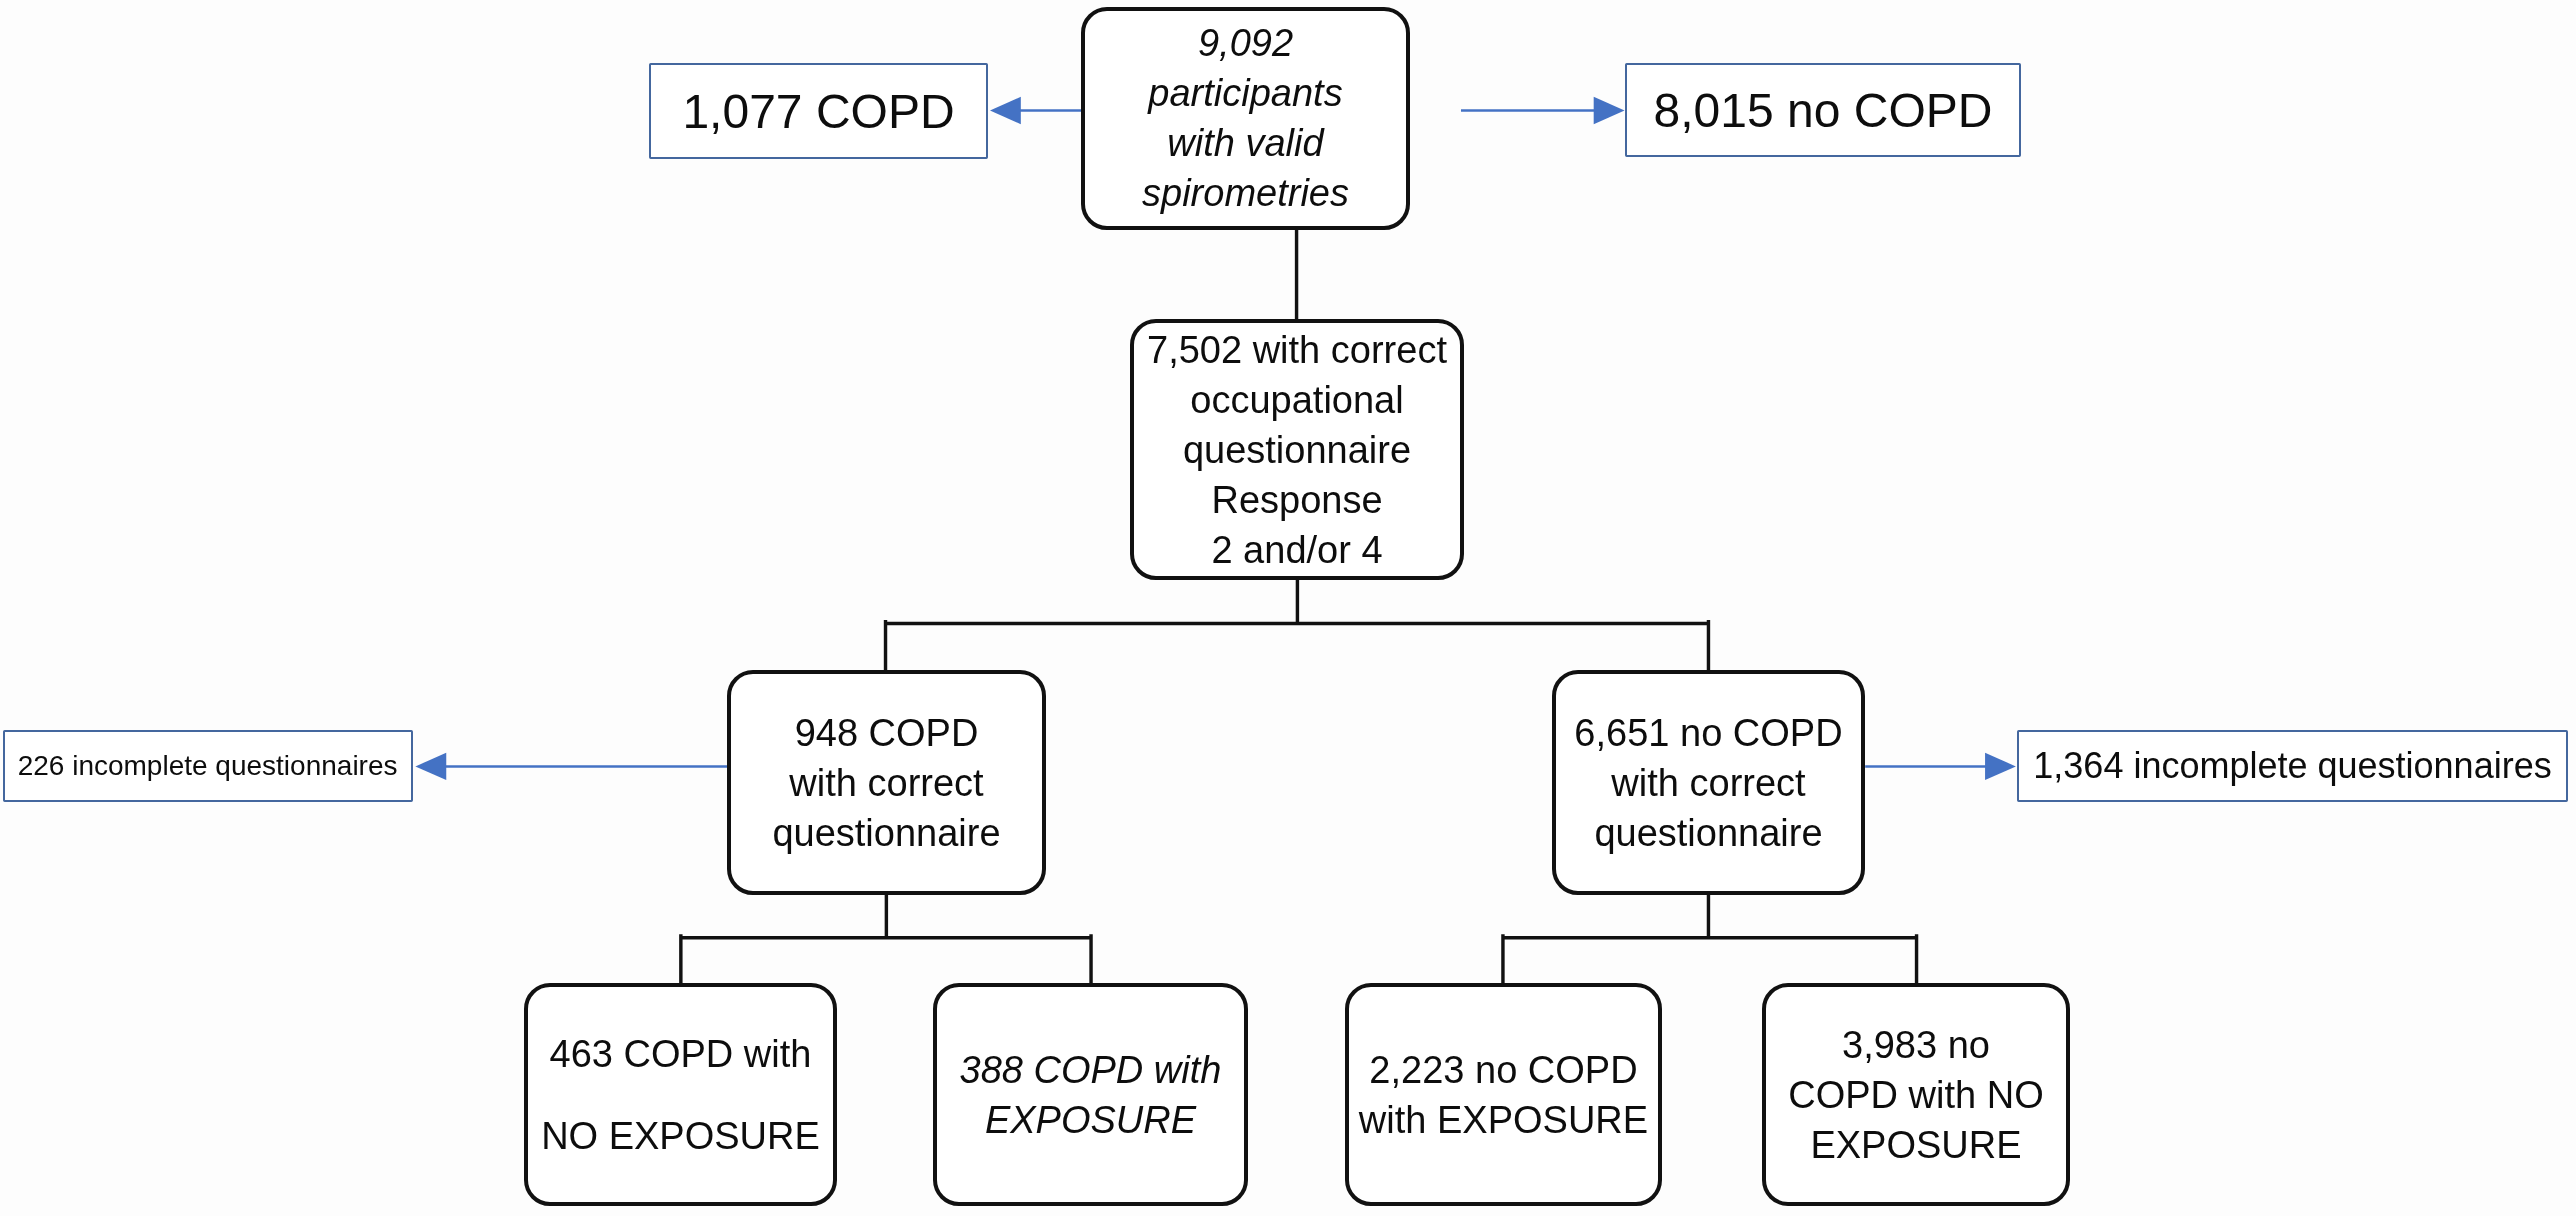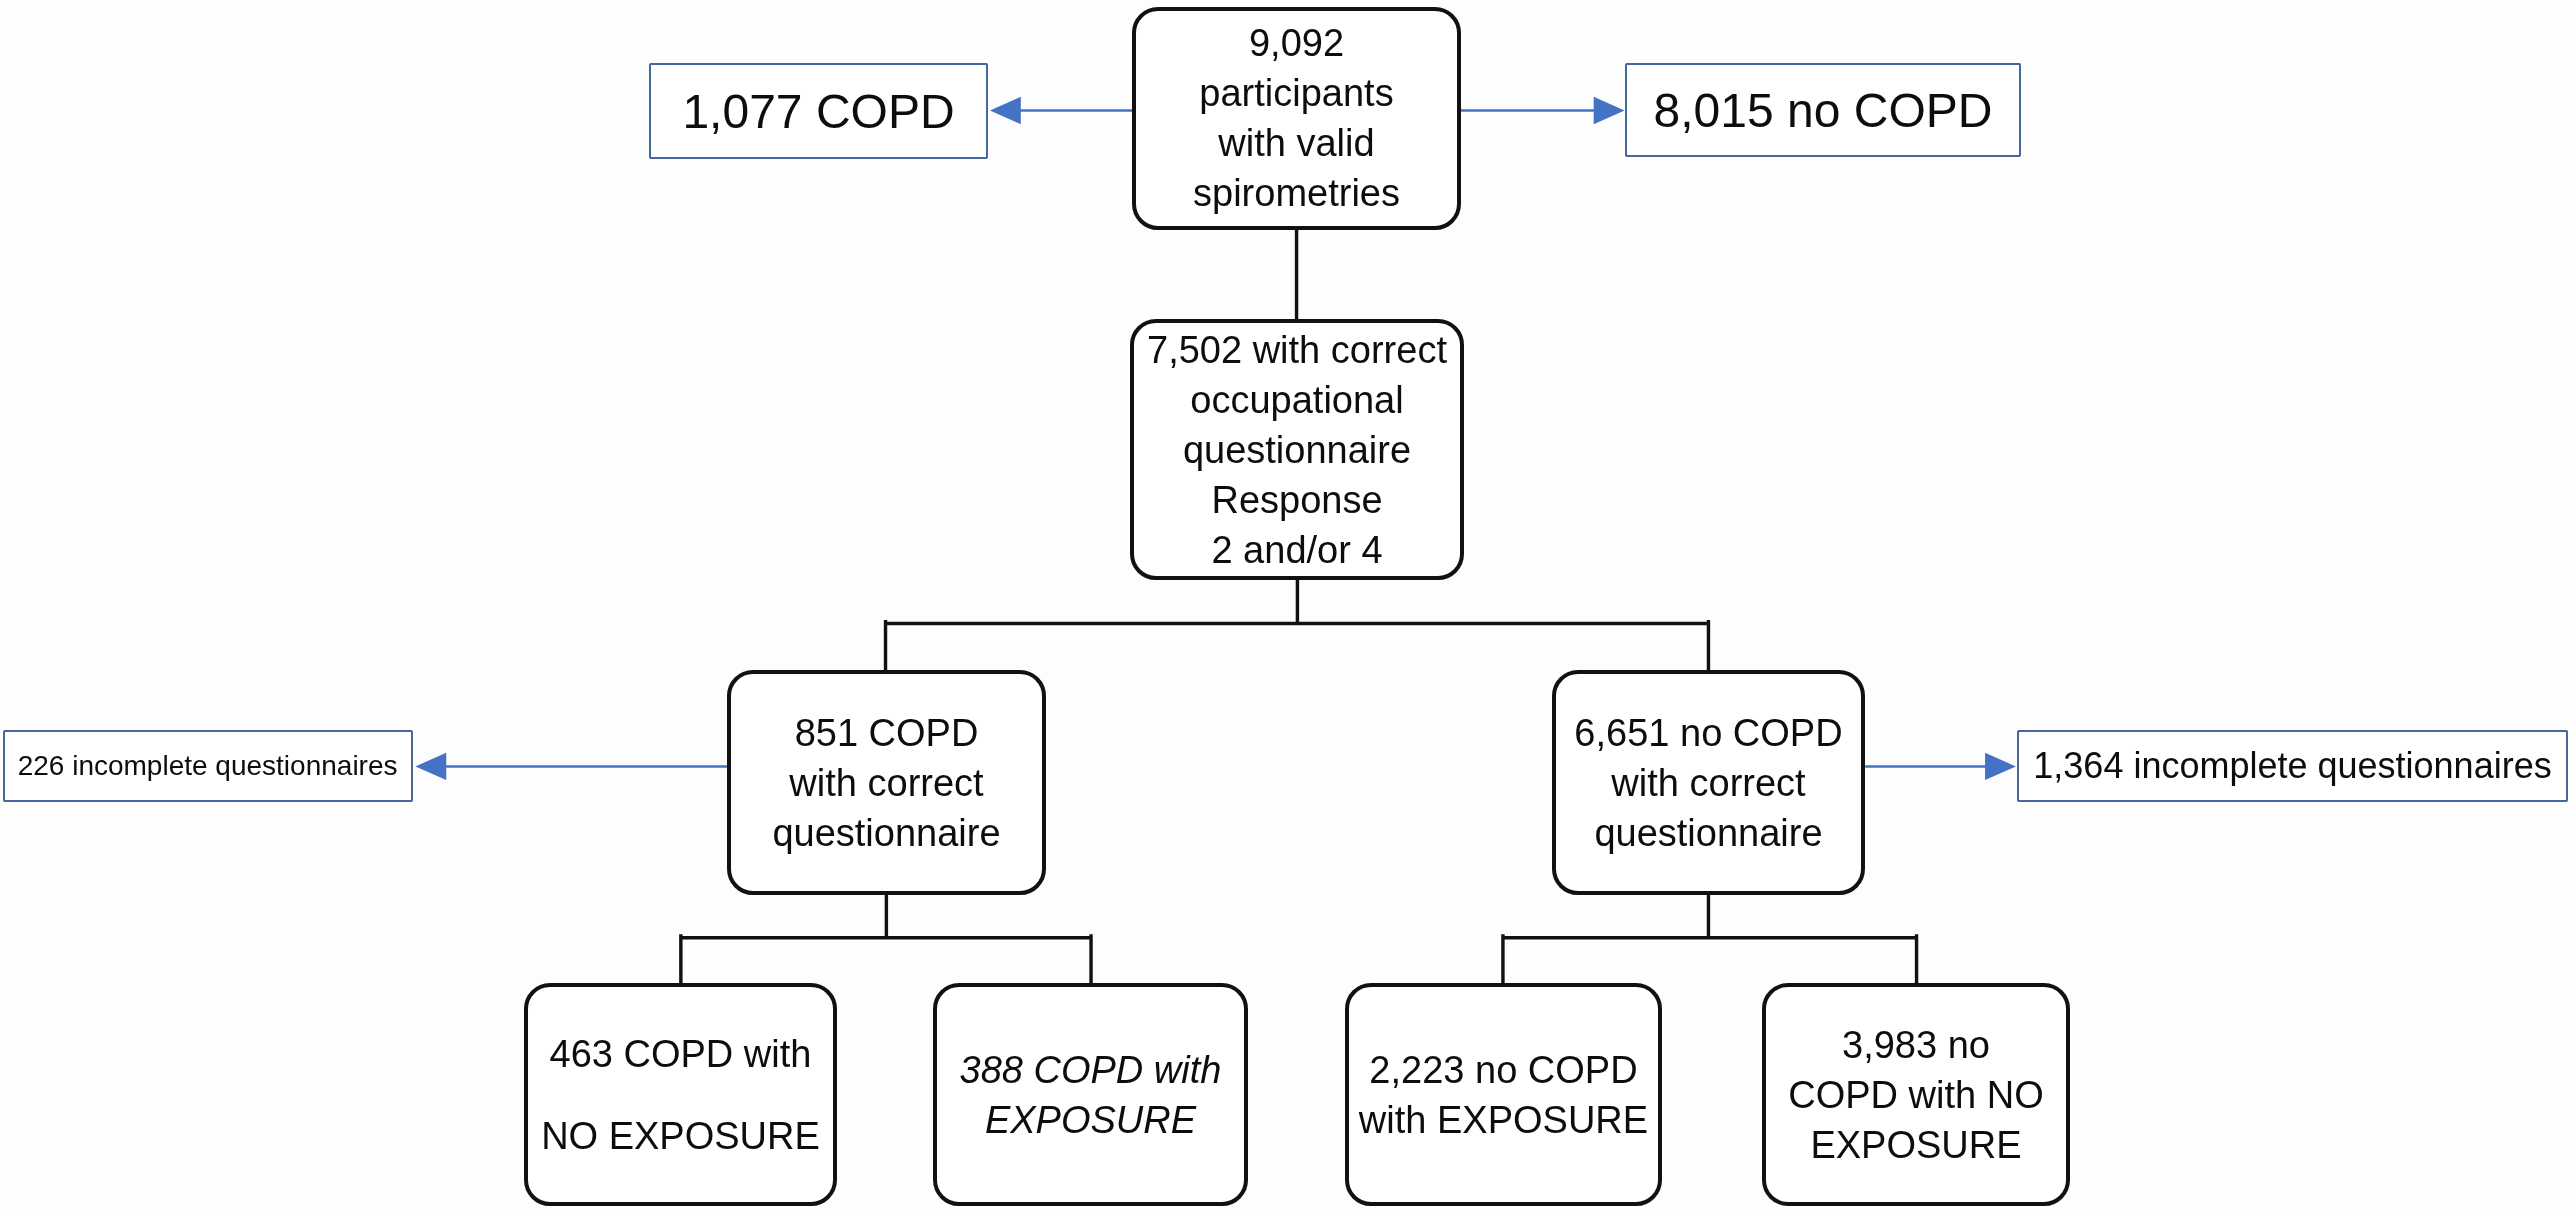--- a/index.html
+++ b/index.html
@@ -64,37 +64,37 @@
     <line class="blue-line" x1="1706" y1="129" x2="1865" y2="129"></line>
     <polygon class="blue-head" points="1897,129 1861,113 1861,145"></polygon>
 
     <line class="blue-line" x1="849" y1="895" x2="517" y2="895"></line>
     <polygon class="blue-head" points="485,895 521,879 521,911"></polygon>
 
     <line class="blue-line" x1="2178" y1="895" x2="2322" y2="895"></line>
     <polygon class="blue-head" points="2354,895 2318,879 2318,911"></polygon>
   </svg>
 
-  <div class="node round" style="left:1132px;top:6.9px;width:329px;height:223px;">
+  <div class="node round" style="left:1081px;top:6.9px;width:329px;height:223px;font-style:italic;">
     <div class="ln">9,092</div>
     <div class="ln">participants</div>
     <div class="ln">with valid</div>
     <div class="ln">spirometries</div>
   </div>
 
   <div class="node round" style="left:1130px;top:319px;width:334px;height:261px;">
     <div class="ln">7,502 with correct</div>
     <div class="ln">occupational</div>
     <div class="ln">questionnaire</div>
     <div class="ln">Response</div>
     <div class="ln">2 and/or 4</div>
   </div>
 
   <div class="node round" style="left:727px;top:670px;width:319px;height:225px;">
-    <div class="ln">851 COPD</div>
+    <div class="ln">948 COPD</div>
     <div class="ln">with correct</div>
     <div class="ln">questionnaire</div>
   </div>
 
   <div class="node round" style="left:1552px;top:670px;width:313px;height:225px;">
     <div class="ln">6,651 no COPD</div>
     <div class="ln">with correct</div>
     <div class="ln">questionnaire</div>
   </div>
 

